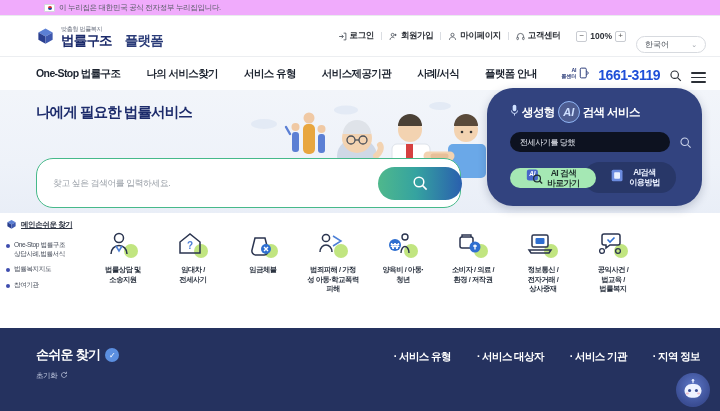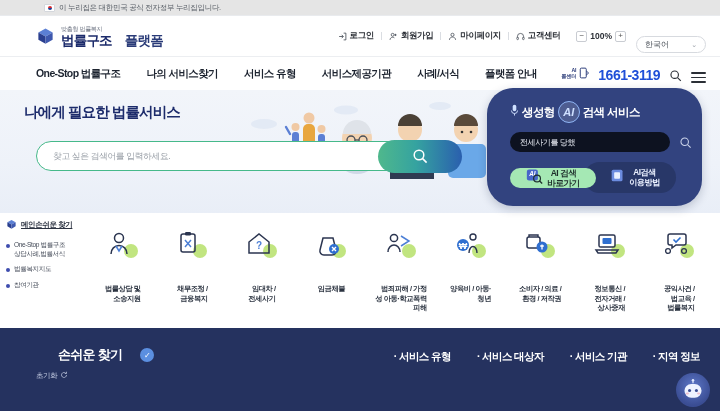--- a/index.html
+++ b/index.html
@@ -6,21 +6,21 @@
   html, body {
     width: 720px; height: 411px;
     font-family: "Liberation Sans", "DejaVu Sans", sans-serif;
     background: #ffffff;
     overflow: hidden;
   }
   .page { position: relative; width: 720px; height: 411px; overflow: hidden; background:#fff; }
 
   
   .govbar {
-    height: 16px; background: #e5e5e5; border-bottom: 1px solid #e9ebee;
+    height: 16px; background: #f0abfc; border-bottom: 1px solid #e9ebee;
     display: flex; align-items: center; padding-left: 44px; gap: 4px;
   }
   .govbar .flag {
     width: 11px; height: 8px; border-radius: 1px;
     background: #fff; border: 1px solid #d4d7dc;
     display: inline-block; position: relative; flex: none;
   }
   .govbar .flag::after {
     content:""; position:absolute; left:50%; top:50%;
     width:4px; height:4px; margin:-2px 0 0 -2px; border-radius:50%;
@@ -59,26 +59,26 @@
   .nav-right { margin-left: auto; display: flex; align-items: flex-end; gap: 8px; }
   .aicall { display:flex; align-items:center; gap:2px; }
   .aicall-txt { font-size: 5.2px; font-weight: bold; color:#2a3b78; line-height: 5.6px; text-align:right; letter-spacing:-0.2px;}
   .phone { font-size: 14px; font-weight: bold; color: #1f4fd8; letter-spacing: -0.5px; }
   .ico-btn { width: 15px; height: 15px; cursor: pointer; display:flex; align-items:center; justify-content:center; }
   .burger { width: 15px; display:flex; flex-direction:column; gap:3px; cursor:pointer;}
   .burger span { display:block; height:1.5px; background:#2b2f36; border-radius:1px; }
 
   
   .hero { position: relative; height: 123px; background: linear-gradient(180deg,#f2f5fa 0%, #eef2f9 60%, #e9eef7 100%); overflow: hidden; }
-  .hero-text { position:absolute; left: 24px; top: 13px; text-align: center; }
+  .hero-text { position:absolute; left: 36px; top: 13px; text-align: center; }
   .hero-l1 { font-size: 14.5px; font-weight: bold; color: #1c2b6b; letter-spacing: -0.9px; line-height: 18px; }
   .hero-l2 { font-size: 12.5px; color: #2b3340; letter-spacing: -0.7px; line-height: 17px; }
   .hero-l2 b { color:#1c2b6b; font-weight:bold; }
 
-  .searchbar { position: absolute; left: 36px; top: 51px; width: 425px; height: 30px;
+  .searchbar { position: absolute; left: 36px; top: 68px; width: 425px; height: 50px;
                background: #fff; border: 1.6px solid #46b98a; border-radius: 17px; display:flex; align-items:center;justify-content:center; }
   .searchbar input { flex: 1; border: 0; outline: 0; background: transparent; font-size: 8.8px;
                      color: #2b2f36; padding-left: 16px; letter-spacing: -0.4px;
                      font-family: "Liberation Sans", sans-serif; }
   .searchbar input::placeholder { color: #9aa0a8; }
   .search-go { width: 84px; height: 33px; margin-right: -1.6px; border-radius: 17px;
                background: linear-gradient(90deg,#4fb88c 0%, #35a3a0 45%, #2a5fae 100%);
                display:flex; align-items:center; justify-content:center; cursor:pointer; }
 
   .popular { position:absolute; left: 36px; top: 95px; display:flex; align-items:center; gap: 6px; width: 180px; }
@@ -120,27 +120,27 @@
   .sq-txt { font-size: 6.6px; color:#444b58; letter-spacing:-0.4px; line-height: 8.5px; }
 
   
   .catstrip { position:absolute; left:0; top: 218px; width: 720px; height: 110px;
               background:#fff; display:flex; align-items:flex-start; padding: 12px 6px 0 88px; }
   .cat { width: 70px; display:flex; flex-direction:column; align-items:center; cursor:pointer; }
   .cat-ico { width: 34px; height: 30px; position: relative; }
   .cat-ico .blob { position:absolute; right: 2px; bottom: 2px; width: 14px; height:14px;
                    border-radius:50%; background:#b6e06a; opacity:.85; }
   .cat-ico svg { position:relative; z-index:2; }
-  .cat-lbl { margin-top: 24px; font-size: 7.3px; font-weight: bold; color:#2b3340;
-             letter-spacing:-0.45px; line-height: 9.5px; text-align:right; }
+  .cat-lbl { margin-top: 5px; font-size: 7.3px; font-weight: bold; color:#2b3340;
+             letter-spacing:-0.45px; line-height: 9.5px; text-align:center; }
 
   
   .finder { position:absolute; left:0; bottom:0; width:720px; height: 83px; background:#25325f; }
   .finder-inner { display:flex; align-items:flex-start; padding: 18px 20px 0 36px; height:100%; }
-  .f-title { display:flex; align-items:center; gap: 18px; margin-left: 22px; }
+  .f-title { display:flex; align-items:center; gap: 5px; }
   .f-title .t { font-size: 13px; font-weight:bold; color:#fff; letter-spacing:-0.7px; }
   .f-check { width: 14px; height:14px; border-radius:50%; background:#5b8fe0;
              display:flex; align-items:center; justify-content:center; color:#fff; font-size:8px; }
   .f-reset { margin-top: 7px; display:flex; align-items:center; gap:3px; font-size: 7.5px; color:#c3cbe2; letter-spacing:-0.4px; cursor:pointer;}
   .f-tabs { margin-left: auto; display:flex; align-items:center; gap: 26px; padding-top: 4px; }
   .f-tab { font-size: 10.5px; font-weight:bold; color:#fff; letter-spacing:-0.6px; cursor:pointer; }
   .f-tab::before { content:"· "; color:#fff; }
 
   .chatbot { position:absolute; right: 10px; bottom: 4px; width: 34px; height: 34px; border-radius:50%;
              background: radial-gradient(circle at 50% 40%, #5e78c8 0%, #3a4d93 70%);
@@ -414,32 +414,20 @@
         <svg width="28" height="28" viewBox="0 0 28 28">
             <circle cx="13" cy="8" r="4.5" fill="none" stroke="#2b3550" stroke-width="1.5"></circle>
             <path d="M5 24c0-5 3.6-8.5 8-8.5s8 3.5 8 8.5" fill="none" stroke="#2b3550" stroke-width="1.5"></path>
             <path d="M10 16l3 5 3-5" fill="none" stroke="#4c7fd6" stroke-width="1.5"></path>
           </svg>
       </span>
       <span class="cat-lbl" style="white-space:pre-line">법률상담 및
 소송지원</span>
     </div>
 
-    <div class="cat">
-      <span class="cat-ico">
-        <span class="blob"></span>
-        <svg width="28" height="28" viewBox="0 0 28 28">
-            <rect x="6" y="4" width="14" height="18" rx="2" fill="none" stroke="#2b3550" stroke-width="1.5"></rect>
-            <rect x="10" y="2" width="6" height="3.5" rx="1.2" fill="#2b3550"></rect>
-            <path d="M10 10l6 7M10 17l6-7" stroke="#4c7fd6" stroke-width="1.5"></path>
-          </svg>
-      </span>
-      <span class="cat-lbl" style="white-space:pre-line">채무조정 /
-금융복지</span>
-    </div>
 
     <div class="cat">
       <span class="cat-ico">
         <span class="blob"></span>
         <svg width="28" height="28" viewBox="0 0 28 28">
             <path d="M4 12L14 4l10 8v11H4z" fill="none" stroke="#2b3550" stroke-width="1.5"></path>
             <text x="14" y="19" font-size="10" fill="#4c7fd6" text-anchor="middle" font-family="Liberation Sans" font-weight="bold">?</text>
           </svg>
       </span>
       <span class="cat-lbl" style="white-space:pre-line">임대차 /

